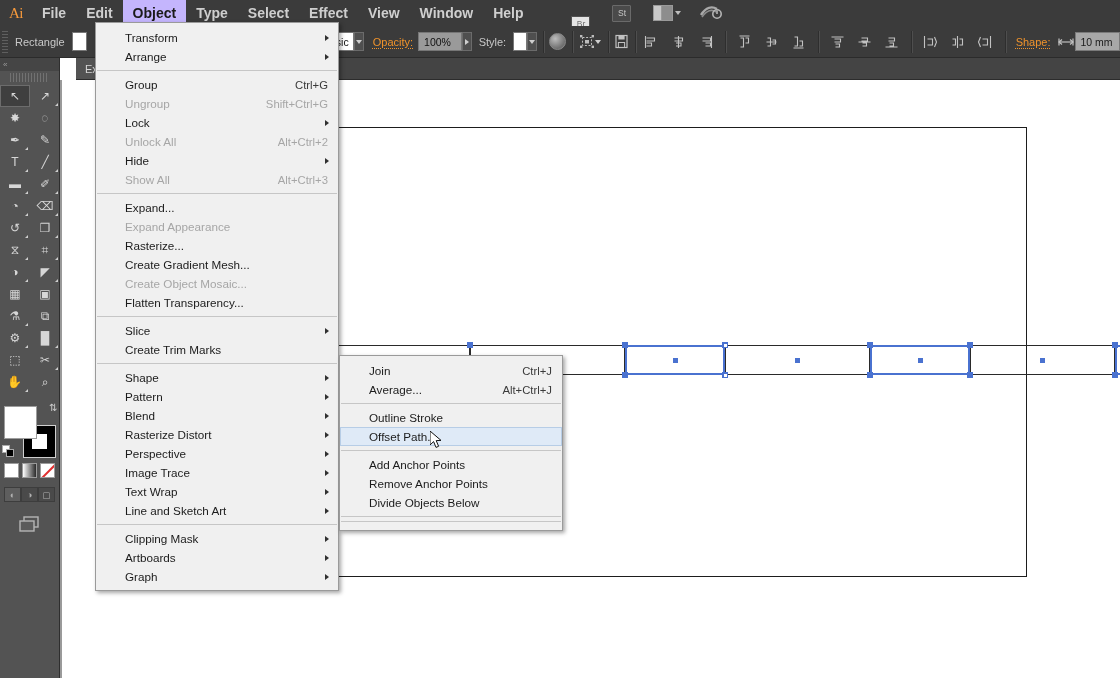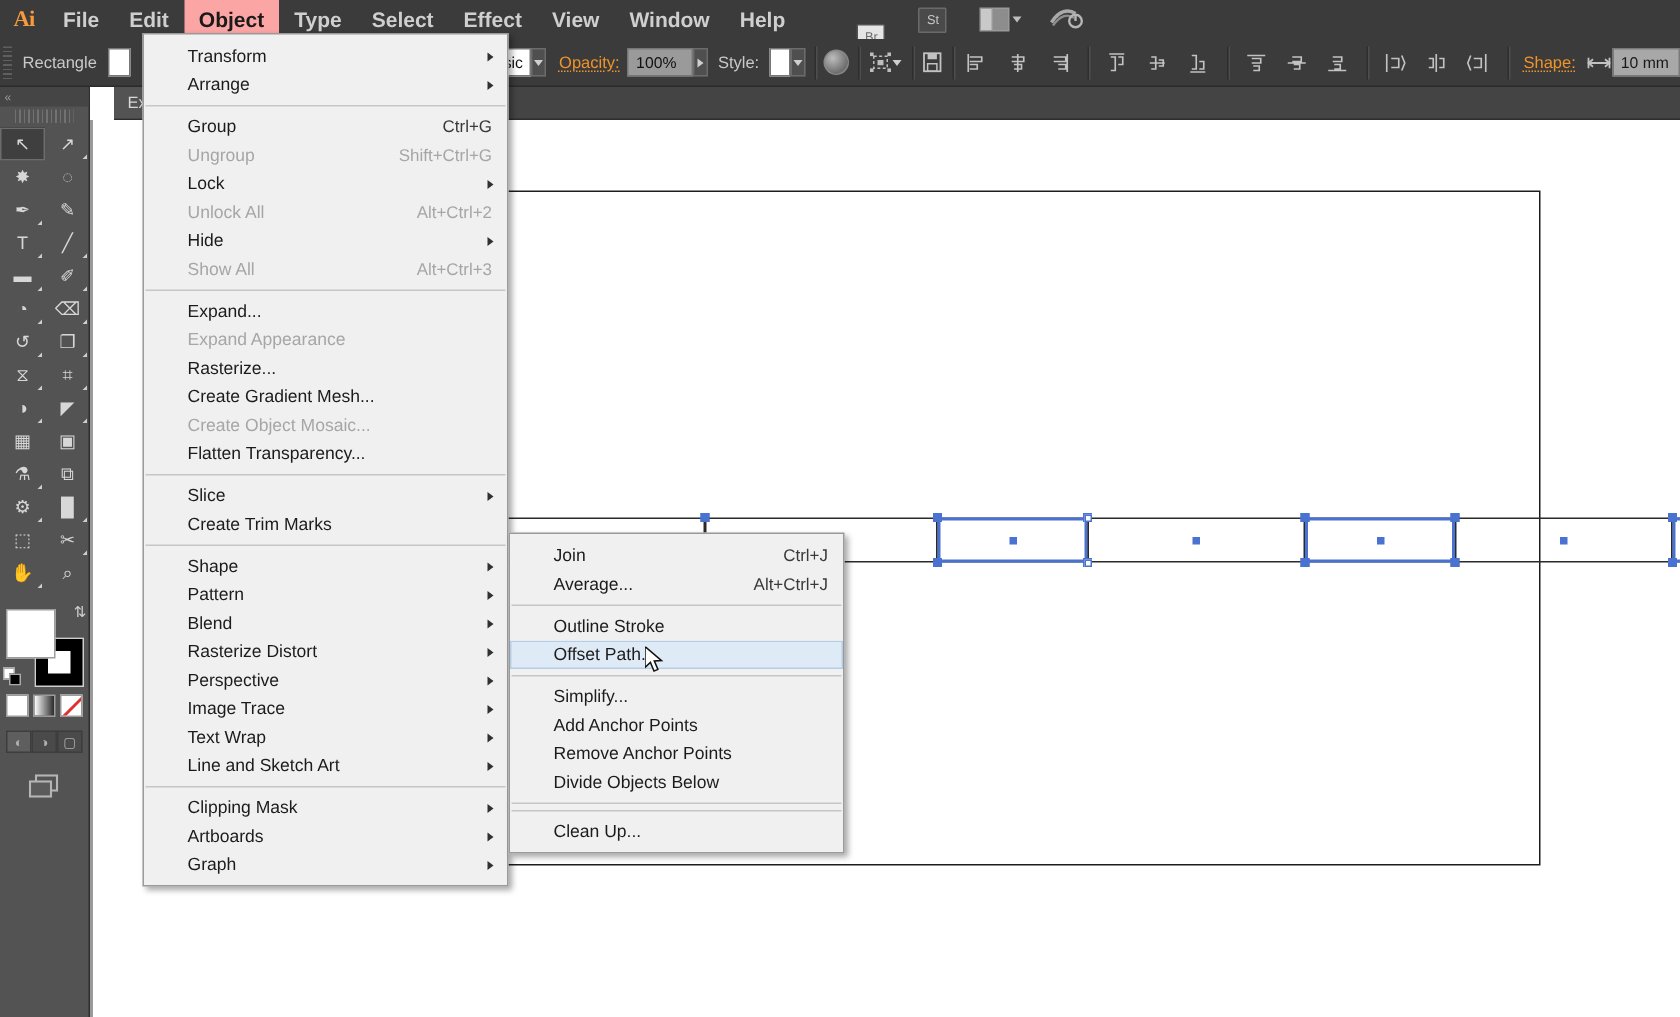--- a/index.html
+++ b/index.html
@@ -12,28 +12,28 @@
   }
   #app { position:relative; width:1120px; height:678px; background:#ffffff; }
 
   
   .menubar {
     position:absolute; left:0; top:0; width:1120px; height:26px;
     background:#3b3b3b; display:flex; align-items:center;
   }
   .ai-logo {
     width:32px; height:26px; display:flex; align-items:center; justify-content:center;
-    color:#f79a3c; font-weight:bold; font-size:15px; letter-spacing:-0.5px;
+    color:#f79a3c; font-weight:normal; font-size:15px; letter-spacing:-0.5px;
     font-family:"Liberation Serif", serif;
   }
   .menu-item {
     padding:0 10px; height:26px; line-height:26px;
     color:#cfcfcf; font-size:14px; white-space:nowrap; cursor:default;font-weight:bold;
   }
-  .menu-item.active { background:#fca5a5; color:#1a1a1a;text-align:right; }
+  .menu-item.active { background:#c4b5fd; color:#1a1a1a;text-align:right; }
   .menubar-tools { display:flex; align-items:center; gap:8px; margin-left:38px; }
   .mb-btn {
     width:19px; height:17px; border:1px solid #6a6a6a; background:#4a4a4a;
     display:flex; align-items:center; justify-content:center;
     color:#c8c8c8; font-size:8.5px; border-radius:1px;
   }
   .mb-btn.dim { color:#6e6e6e; border-color:#525252; background:#e5e5e5;margin-top:22px; }
   .mb-arrange { display:flex; align-items:center; gap:2px; }
   .arr-icon { width:20px; height:16px; border:1px solid #9a9a9a; display:flex; }
   .arr-icon i { display:block; border-right:1px solid #9a9a9a; background:#c9c9c9; }
@@ -657,36 +657,30 @@
       </div>
       <div class="msep"></div>
       <div class="mi">
         <span>Outline Stroke</span>
       </div>
       <div class="mi hl">
         <span>Offset Path...</span>
       </div>
       <div class="msep"></div>
       <div class="mi">
-        <span>Simplify...</span>
-      </div>
-      <div class="mi">
         <span>Add Anchor Points</span>
       </div>
       <div class="mi">
         <span>Remove Anchor Points</span>
       </div>
       <div class="mi">
         <span>Divide Objects Below</span>
       </div>
       <div class="msep"></div>
       <div class="msep"></div>
-      <div class="mi">
-        <span>Clean Up...</span>
-      </div>
     </div>
 
   <div class="cursor-arrow">
     <svg width="13" height="19" viewBox="0 0 13 19">
       <polygon points="0,0 0,14 3.6,10.6 6,16.4 8.6,15.3 6.2,9.6 11,9.4" fill="#ffffff" stroke="#111111" stroke-width="1"></polygon>
     </svg>
   </div>
 
 </div>
 

